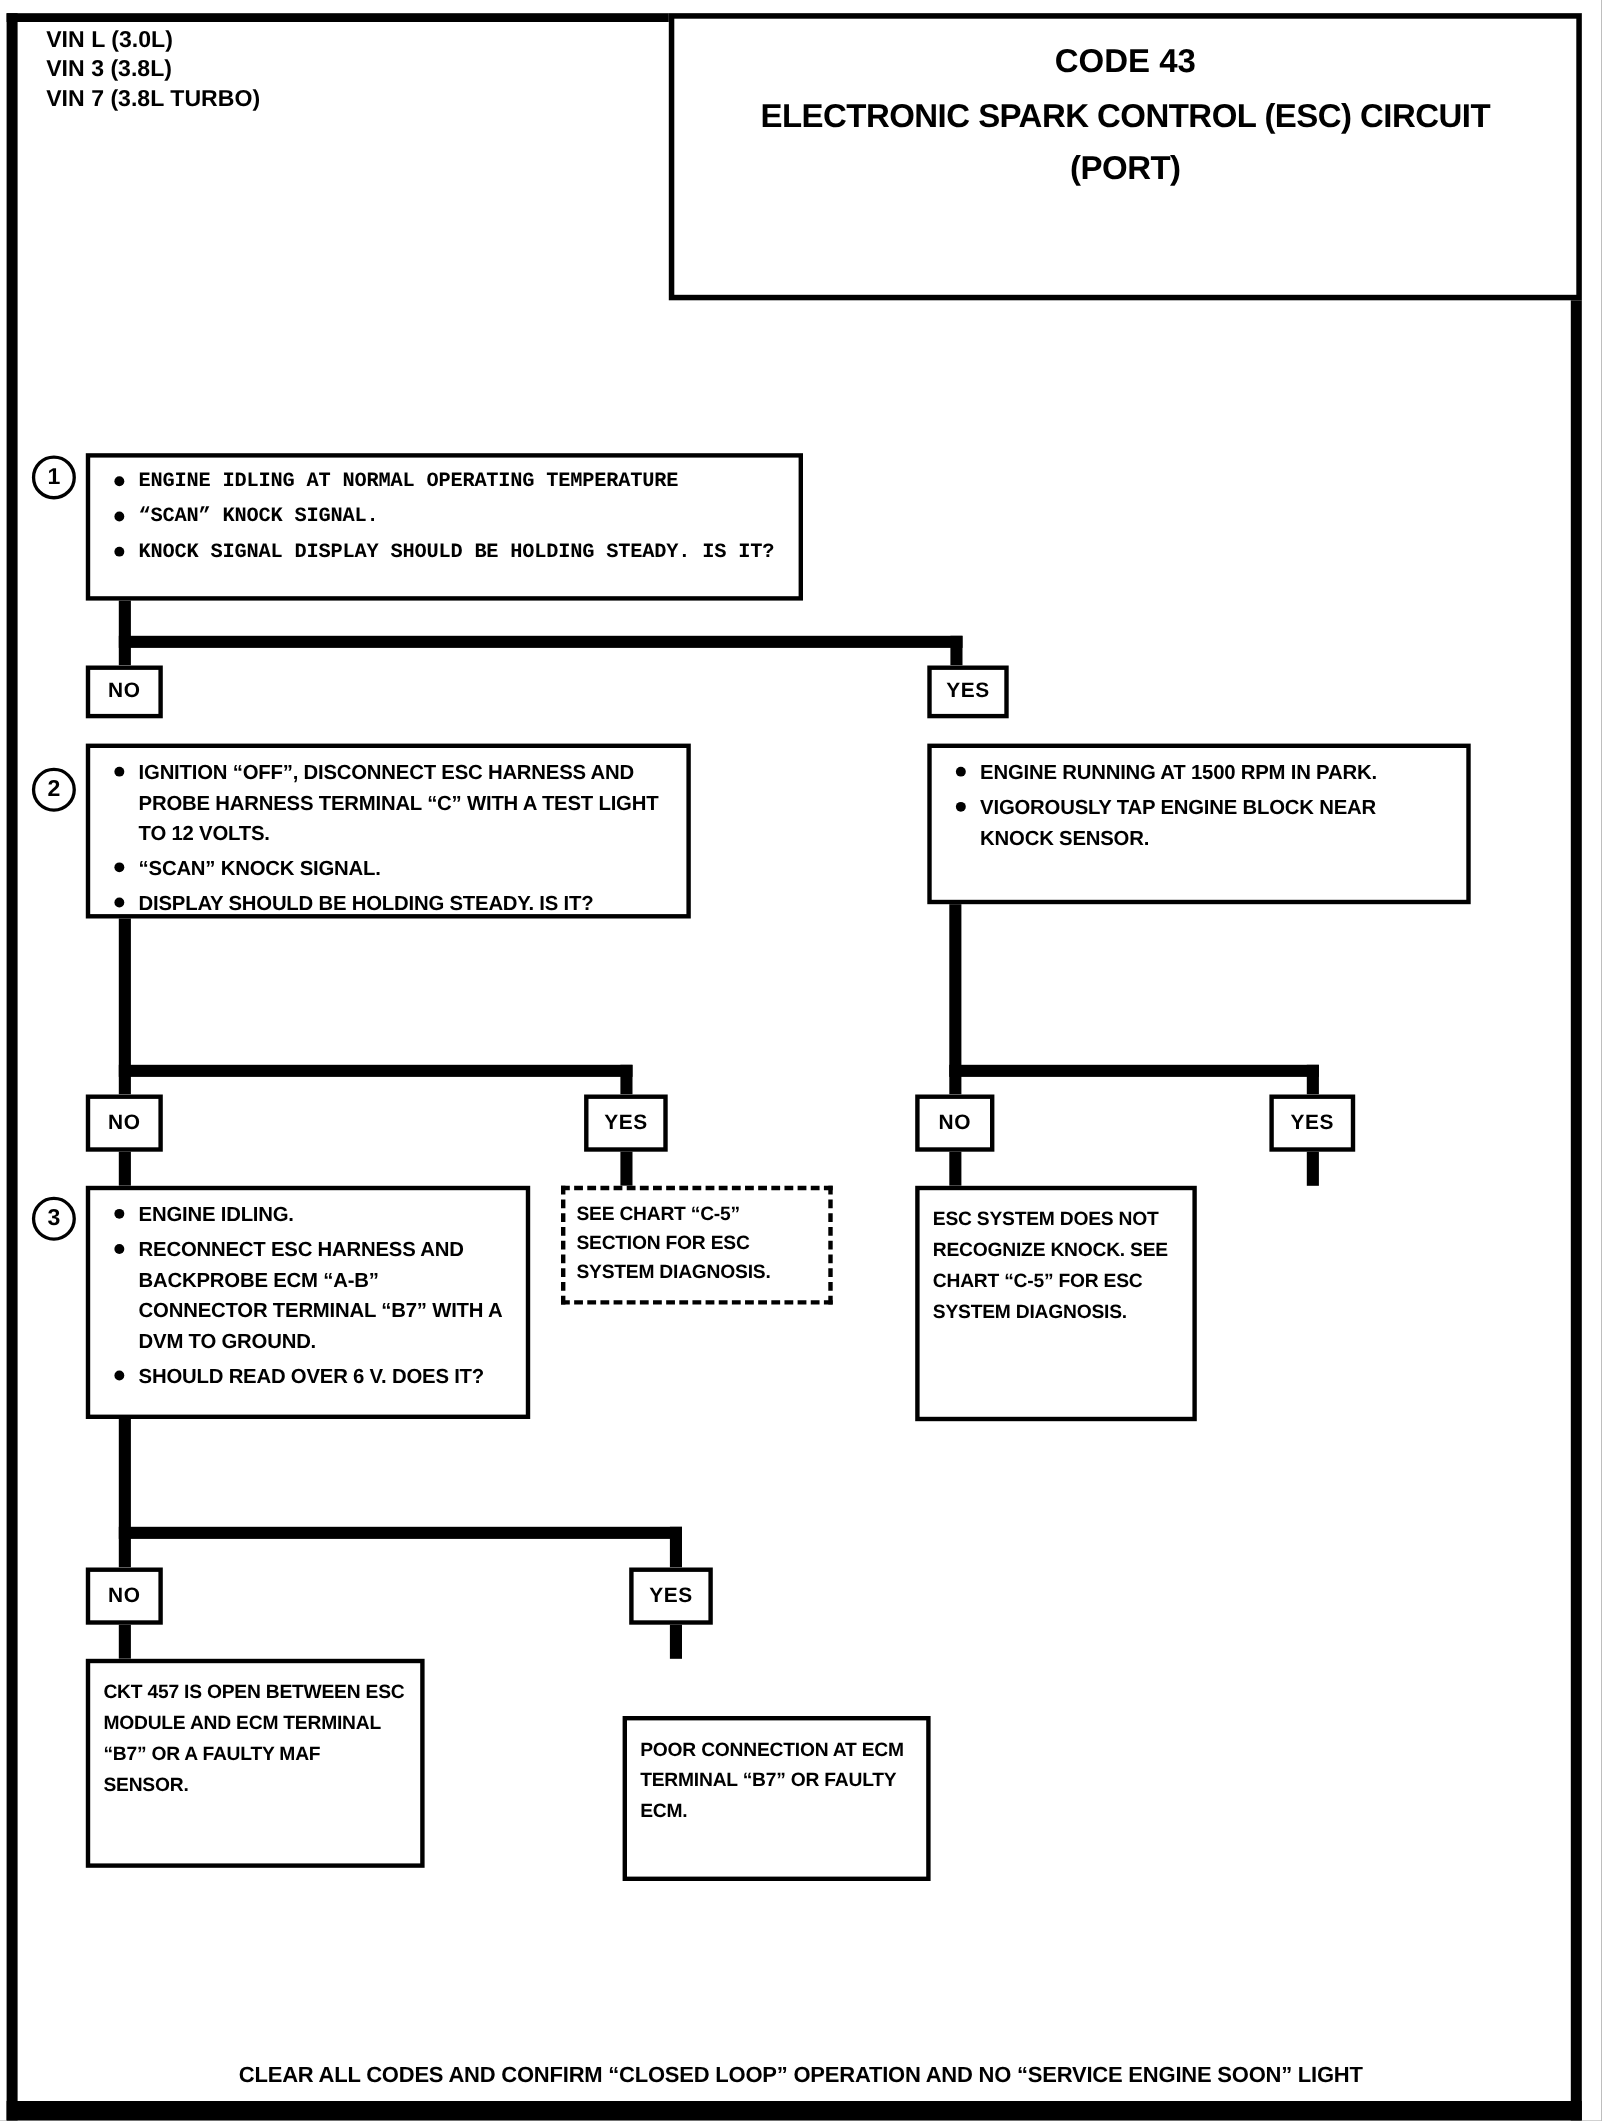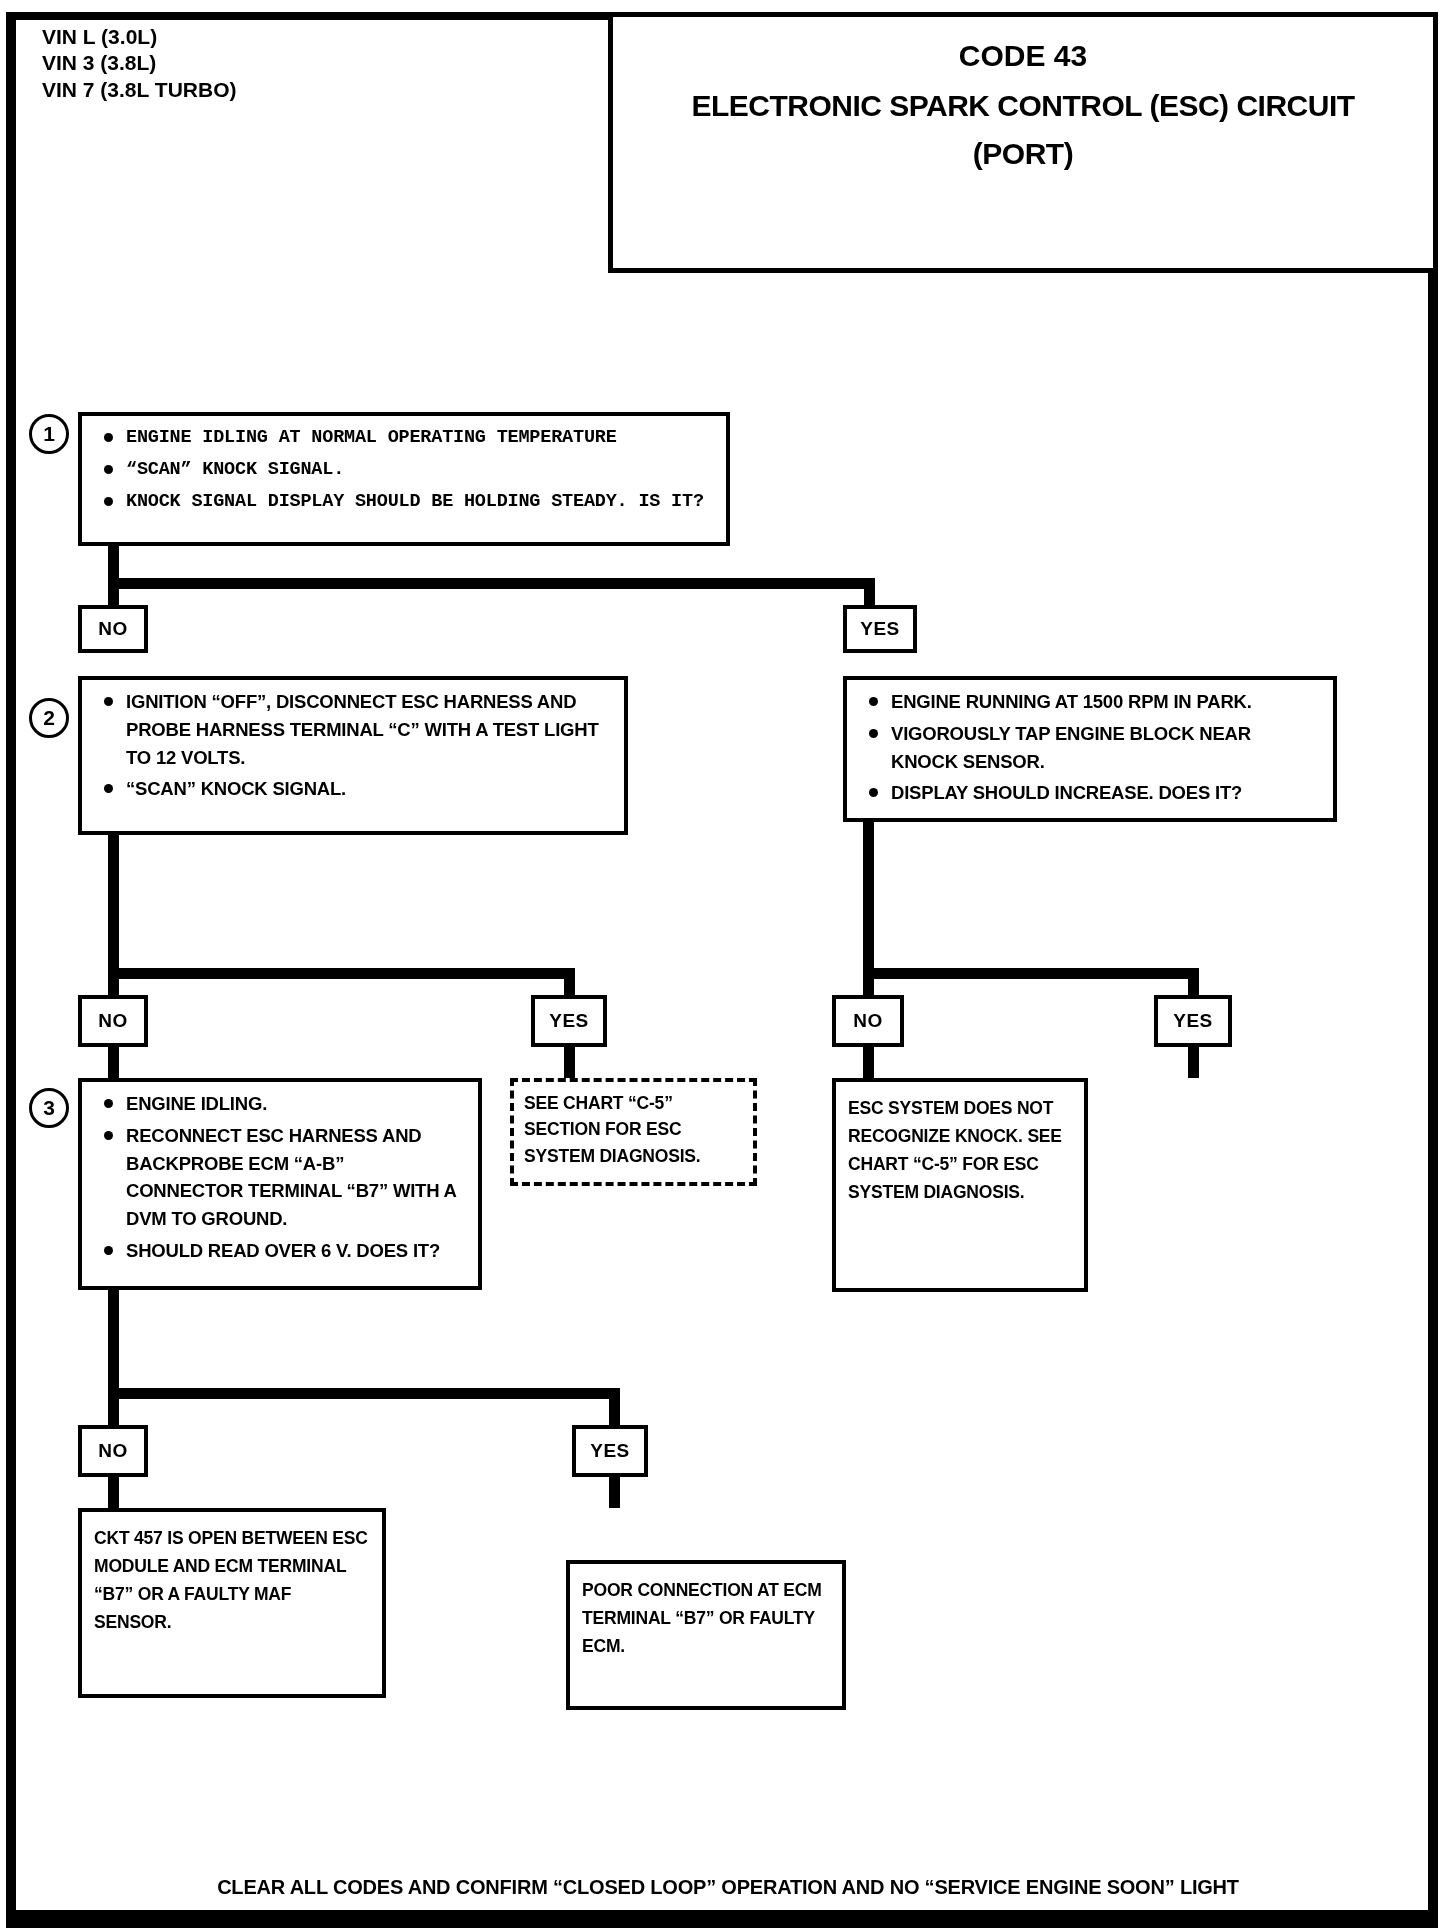--- a/index.html
+++ b/index.html
@@ -127,42 +127,42 @@
             <span class="dotmark"></span>
           </span>
         <span class="btext">IGNITION “OFF”, DISCONNECT ESC HARNESS AND PROBE HARNESS TERMINAL “C” WITH A TEST LIGHT TO 12 VOLTS.</span>
       </div>
       <div class="bullet">
         <span class="dotcol">
             <span class="dotmark"></span>
           </span>
         <span class="btext">“SCAN” KNOCK SIGNAL.</span>
       </div>
+      <div class="bullet">
+        <span class="dotcol">
+            <span class="dotmark"></span>
+          </span>
+        <span class="btext">DISPLAY SHOULD BE HOLDING STEADY.  IS IT?</span>
+      </div>
     </div>
   </div>
 
   <div class="node" style="left:843px; top:676px; width:494px; height:146px;">
     <div class="bullets">
       <div class="bullet">
         <span class="dotcol">
             <span class="dotmark"></span>
           </span>
         <span class="btext">ENGINE RUNNING AT 1500 RPM IN PARK.</span>
       </div>
       <div class="bullet">
         <span class="dotcol">
             <span class="dotmark"></span>
           </span>
         <span class="btext">VIGOROUSLY TAP ENGINE BLOCK NEAR KNOCK SENSOR.</span>
-      </div>
-      <div class="bullet">
-        <span class="dotcol">
-            <span class="dotmark"></span>
-          </span>
-        <span class="btext">DISPLAY SHOULD INCREASE.  DOES IT?</span>
       </div>
     </div>
   </div>
 
   <div class="labelbox" style="left:78px;   top:995px; width:70px; height:52px;">NO</div>
   <div class="labelbox" style="left:531px;  top:995px; width:76px; height:52px;">YES</div>
   <div class="labelbox" style="left:832px;  top:995px; width:72px; height:52px;">NO</div>
   <div class="labelbox" style="left:1154px; top:995px; width:78px; height:52px;">YES</div>
 
   <div class="node" style="left:78px; top:1078px; width:404px; height:212px;">

